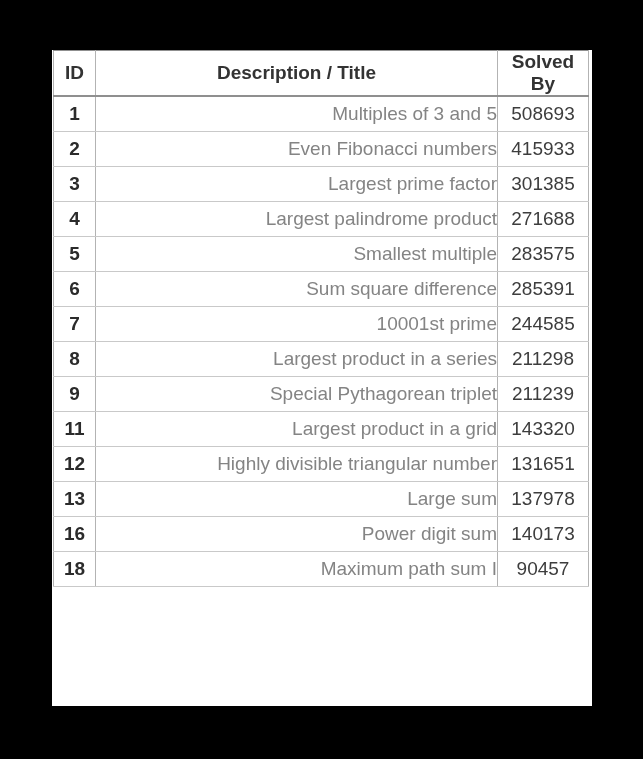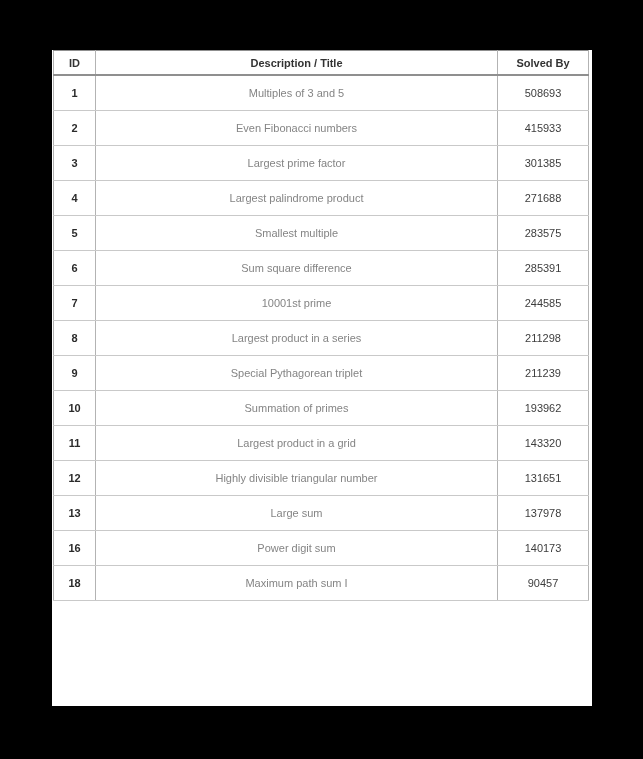--- a/index.html
+++ b/index.html
@@ -24,21 +24,21 @@
     width: 540px;
     height: 656px;
     background: #ffffff;
     overflow: hidden;
   }
   table.problems {
     border-collapse: collapse;
     table-layout: fixed;
     margin-left: 1px;
     width: 535px;
-    font-size: 11px;
+    font-size: 19px;
     padding-left: 12px;
   }
   col.col-id     { width: 42px; }
   col.col-title  { width: 402px; }
   col.col-solved { width: 91px; }
 
   table.problems th {
     height: 23px;
     font-weight: bold;
     color: #333333;
@@ -59,21 +59,21 @@
     border-left: 1px solid #b3b3b3;
     border-right: 1px solid #b3b3b3;
     padding: 0;
   }
   td.cell-id {
     text-align: center;
     font-weight: bold;
     color: #2b2b2b;
   }
   td.cell-title {
-    text-align: center;
+    text-align: right;
     color: #848484;
     padding-left: 5px;
     margin-top: 18px;
   }
   td.cell-solved {
     text-align: center;
     color: #3d3d3d;
     margin-top: 42px;
   }
 </style>
@@ -143,25 +143,20 @@
     <td class="cell-title">Largest product in a series</td>
     <td class="cell-solved">211298</td>
   </tr>
 
   <tr>
     <td class="cell-id">9</td>
     <td class="cell-title">Special Pythagorean triplet</td>
     <td class="cell-solved">211239</td>
   </tr>
 
-  <tr>
-    <td class="cell-id">10</td>
-    <td class="cell-title">Summation of primes</td>
-    <td class="cell-solved">193962</td>
-  </tr>
 
   <tr>
     <td class="cell-id">11</td>
     <td class="cell-title">Largest product in a grid</td>
     <td class="cell-solved">143320</td>
   </tr>
 
   <tr>
     <td class="cell-id">12</td>
     <td class="cell-title">Highly divisible triangular number</td>

